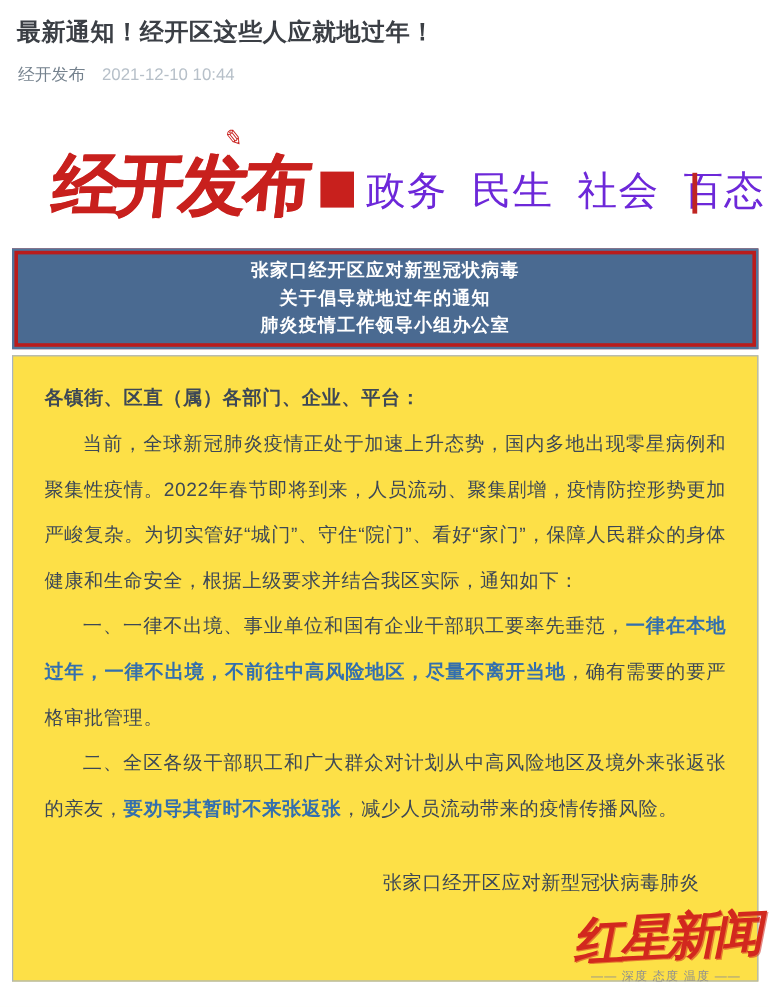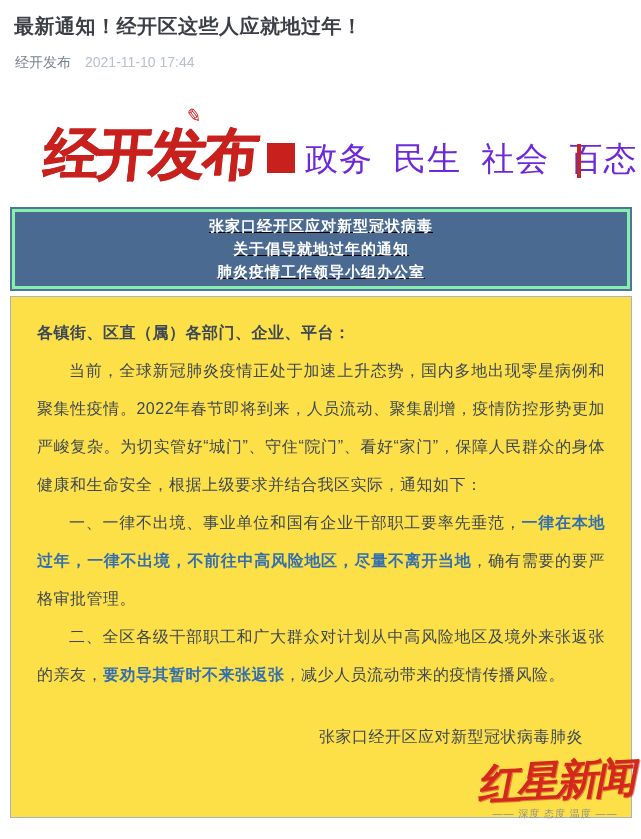--- a/index.html
+++ b/index.html
@@ -81,23 +81,22 @@
     left: 577px; top: 44px;
     width: 4px; height: 34px;
     background: #c02622;
   }
 
   
   .notice-header {
     position: absolute;
     top: 207px; left: 10px; right: 9px;
     border: 2px solid #50749c;
-    background: #86efac;
+    background: #b91c1c;
     padding: 3px;
-    text-decoration: underline;
   }
   .notice-header-inner {
     background: #4a6a91;
     color: #ffffff;
     text-align: center;
     font-weight: bold;
     font-size: 15px;
     line-height: 23px;
     padding: 2px 0 3px 0;
     letter-spacing: 1px;
@@ -156,21 +155,21 @@
   }
 </style>
 </head>
 <body>
 
 <div class="page">
 
   <h1 class="article-title">最新通知！经开区这些人应就地过年！</h1>
 
   <div class="article-meta">
-    <span class="src">经开发布</span><span class="time">2021-11-10 17:44</span>
+    <span class="src">经开发布</span><span class="time">2021-12-10 10:44</span>
   </div>
 
   <div class="banner">
     <div class="banner-logo-wrap">
       <span class="pencil">✏</span>
       <span class="banner-logo">经开发布</span>
     </div>
     <span class="red-square"></span>
     <span class="banner-cats">政务 民生 社会 百态</span>
     <span class="red-bar"></span>

